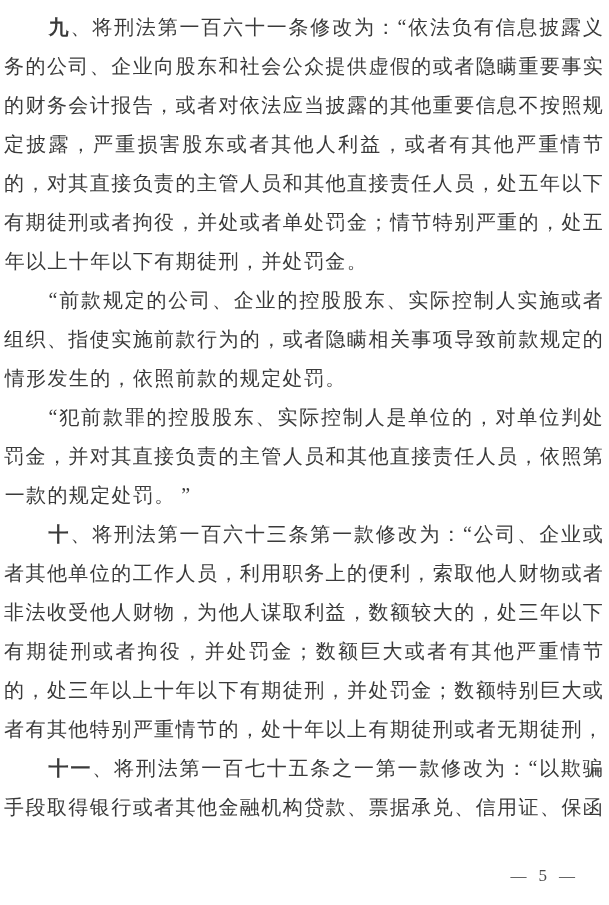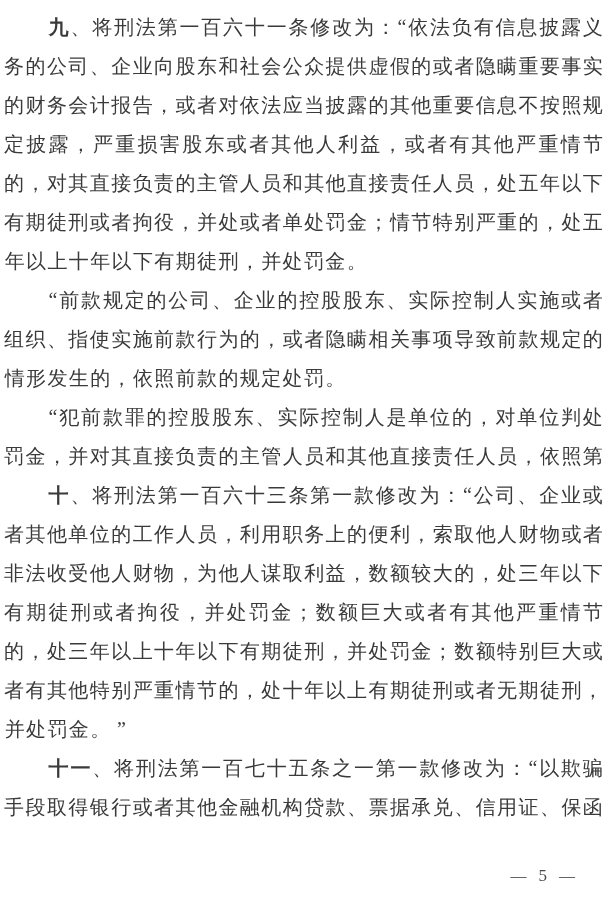--- a/index.html
+++ b/index.html
@@ -372,20 +372,21 @@
         <span class="char">接</span>
         <span class="char">责</span>
         <span class="char">任</span>
         <span class="char">人</span>
         <span class="char">员</span>
         <span class="char">，</span>
         <span class="char">依</span>
         <span class="char">照</span>
         <span class="char">第</span>
       </div>
+      <div class="line no-justify"><span class="char">一</span><span class="char">款</span><span class="char">的</span><span class="char">规</span><span class="char">定</span><span class="char">处</span><span class="char">罚</span><span class="char">。</span><span class="char">”</span></div>
       <div class="line justify">
         <span class="indent-spacer"></span>
         <span class="char bold">十</span>
         <span class="char">、</span>
         <span class="char">将</span>
         <span class="char">刑</span>
         <span class="char">法</span>
         <span class="char">第</span>
         <span class="char">一</span>
         <span class="char">百</span>
@@ -550,21 +551,20 @@
         <span class="char">徒</span>
         <span class="char">刑</span>
         <span class="char">或</span>
         <span class="char">者</span>
         <span class="char">无</span>
         <span class="char">期</span>
         <span class="char">徒</span>
         <span class="char">刑</span>
         <span class="char">，</span>
       </div>
-      <div class="line no-justify"><span class="char">并</span><span class="char">处</span><span class="char">罚</span><span class="char">金</span><span class="char">。</span><span class="char">”</span></div>
       <div class="line justify">
         <span class="indent-spacer"></span>
         <span class="char bold">十</span>
         <span class="char bold">一</span>
         <span class="char">、</span>
         <span class="char">将</span>
         <span class="char">刑</span>
         <span class="char">法</span>
         <span class="char">第</span>
         <span class="char">一</span>

